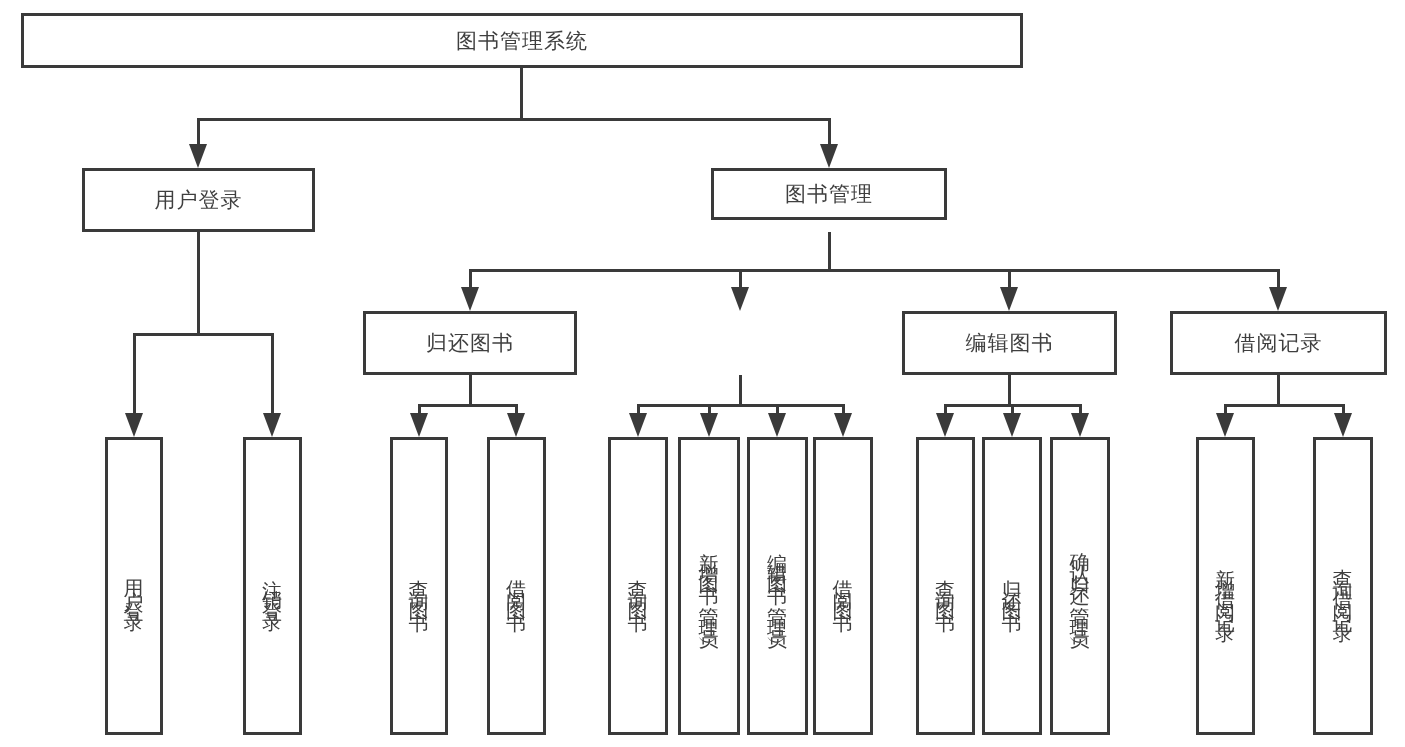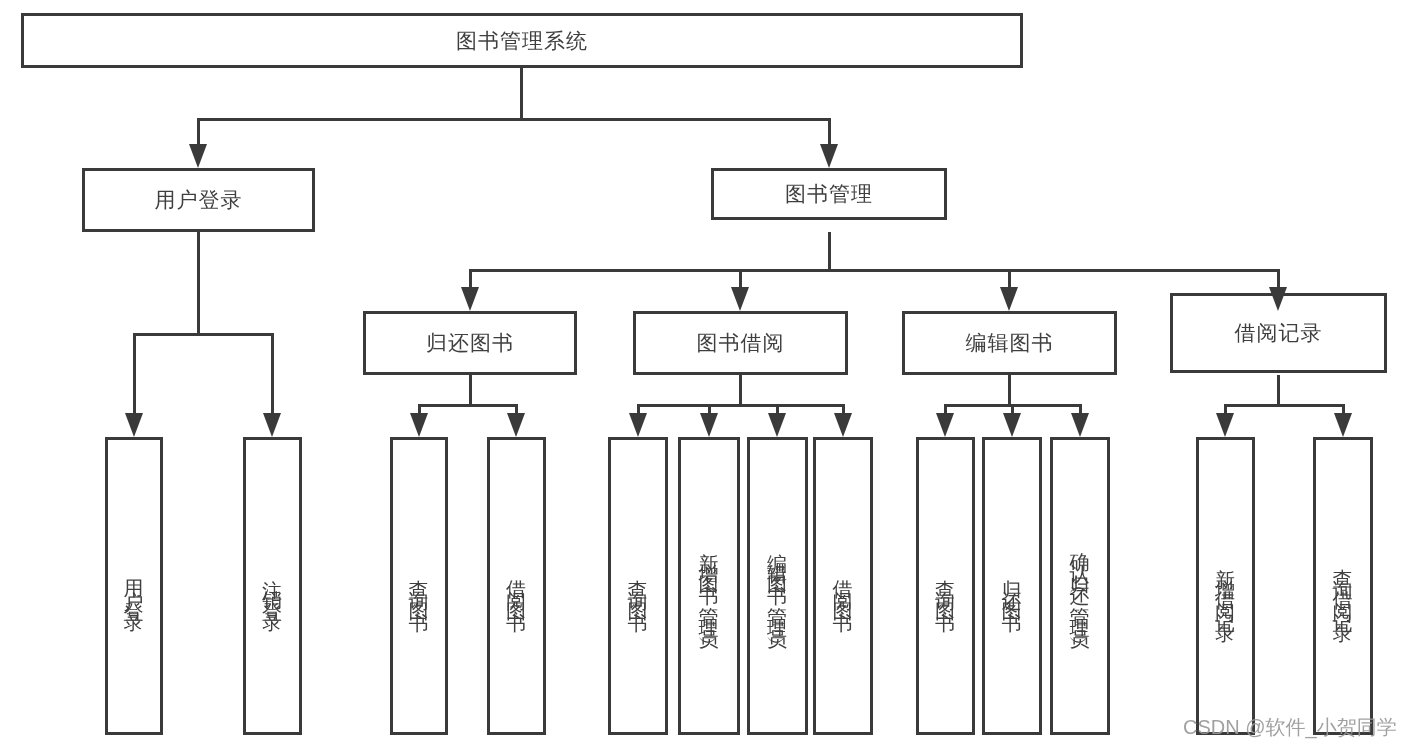--- a/index.html
+++ b/index.html
@@ -43,29 +43,26 @@
   </div>
 
   <div class="node h" style="left:711px;top:168px;width:236px;height:52px;">
     <span>图书管理</span>
   </div>
 
   <div class="node h" style="left:363px;top:311px;width:214px;height:64px;">
     <span>归还图书</span>
   </div>
 
-  <div class="node h" style="left:633px;top:311px;width:215px;height:64px;">
-    <span>图书借阅</span>
-  </div>
 
   <div class="node h" style="left:902px;top:311px;width:215px;height:64px;">
     <span>编辑图书</span>
   </div>
 
-  <div class="node h" style="left:1170px;top:293px;width:217px;height:80px;">
+  <div class="node h" style="left:1170px;top:311px;width:217px;height:64px;">
     <span>借阅记录</span>
   </div>
 
   <div class="node v" style="left:105px;top:437px;width:58px;height:298px;">
     <span class="vtext">用户登录</span>
   </div>
   <div class="node v" style="left:243px;top:437px;width:59px;height:298px;">
     <span class="vtext">注销登录</span>
   </div>
 
@@ -158,15 +155,14 @@
   <div class="vline" style="left:1079px;top:404px;height:13px;"></div>
   <div class="arrow" style="left:1071px;top:413px;"></div>
 
   <div class="vline" style="left:1277px;top:375px;height:32px;"></div>
   <div class="hline" style="left:1224px;top:404px;width:121px;"></div>
   <div class="vline" style="left:1224px;top:404px;height:13px;"></div>
   <div class="arrow" style="left:1216px;top:413px;"></div>
   <div class="vline" style="left:1342px;top:404px;height:13px;"></div>
   <div class="arrow" style="left:1334px;top:413px;"></div>
 
-  <div class="watermark">CSDN @软件_小贺同学</div>
 
 </div>
 
 </body></html>

